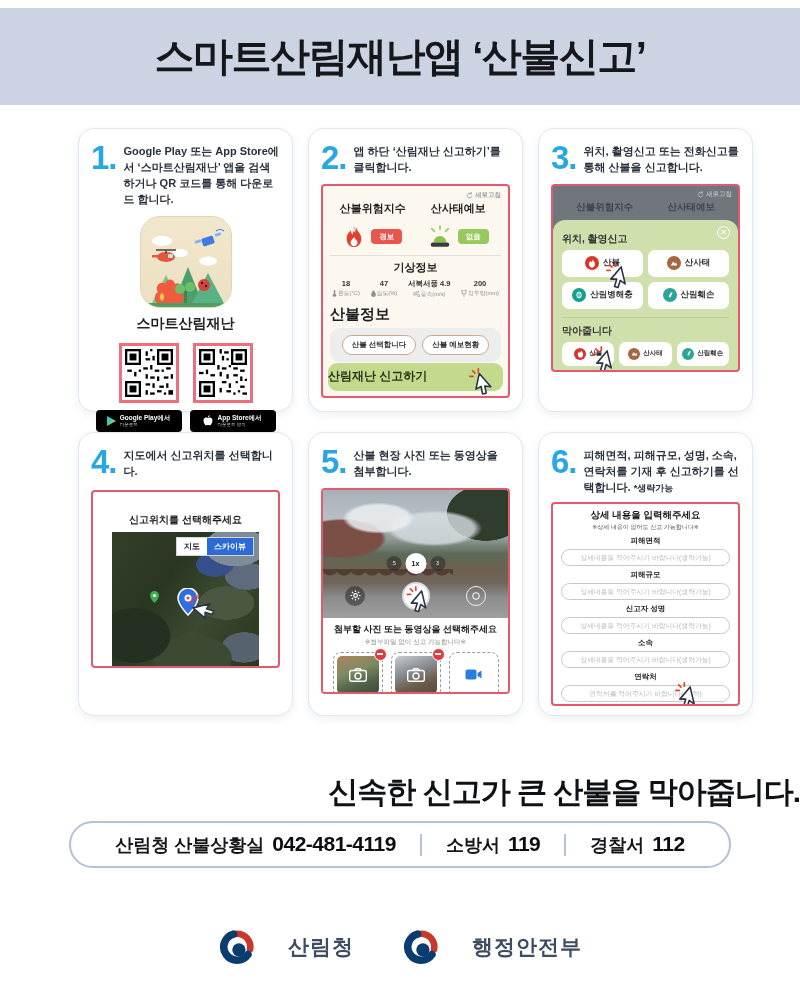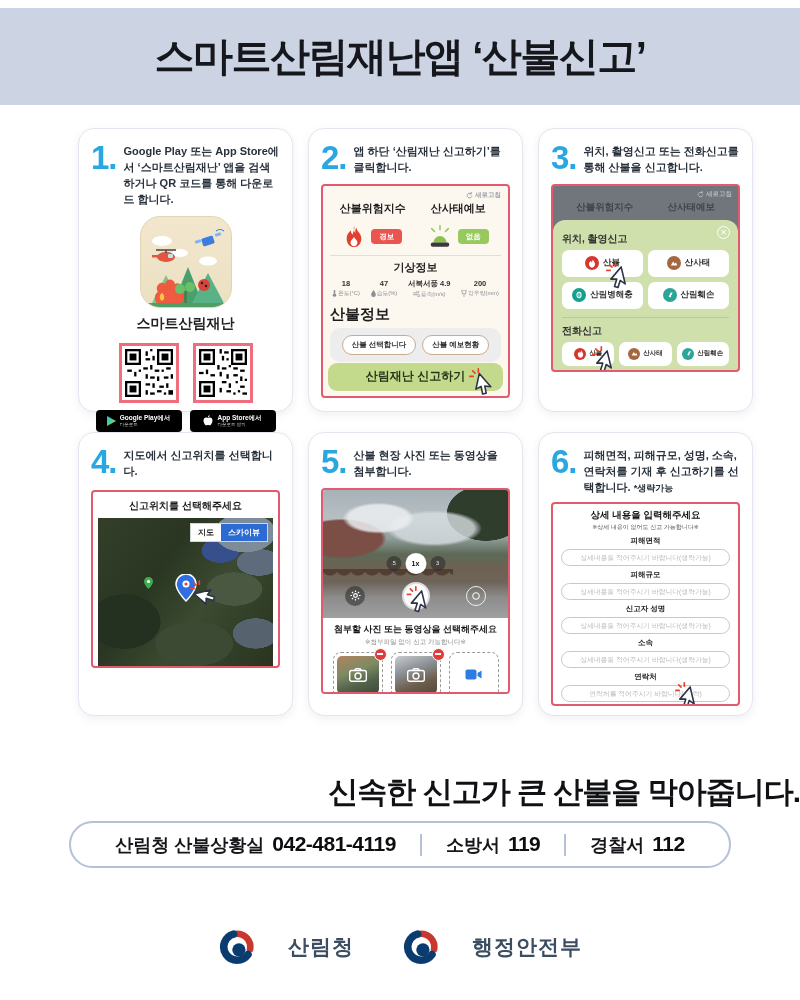--- a/index.html
+++ b/index.html
@@ -55,21 +55,21 @@
   .weather-title { text-align:center; font-size:11px; font-weight:800; color:#222; margin:2px 0 4px; }
   .weather-row { display:flex; justify-content:space-between; padding:0 2px; }
   .w-item { display:flex; flex-direction:column; align-items:center; }
   .w-val { font-size:7.5px; font-weight:800; color:#333; }
   .w-lab { font-size:5.8px; color:#8b8f96; display:flex; align-items:center; gap:1px; margin-top:1px; }
   .fireinfo-title { font-size:15px; font-weight:900; color:#1d1d1d; margin:6px 0 4px; }
   .pill-panel { background:#ededed; border-radius:10px; padding:7px 6px; display:flex; gap:6px; justify-content:center; }
   .pill-btn { background:#fff; border:1px solid #c9ab90; border-radius:11px; font-size:7.5px;
               font-weight:800; color:#333; padding:4px 9px; }
   .report-btn { position:absolute; left:5px; right:5px; bottom:5px; height:28px; background:#c3da8c;
-                border-radius:9px; display:flex; align-items:center; justify-content:center;
+                border-radius:9px; display:flex; align-items:center; 
                 font-size:12px; font-weight:900; color:#273618; }
 
   
   .hand { position:absolute; width:30px; height:30px; pointer-events:none; }
 
   
   .c3-phone { margin-top:8px; height:188px; background:#71757c; }
   .c3-dim { padding:4px 6px 0; }
   .c3-dim-row { display:flex; justify-content:space-around; margin-top:2px; }
   .c3-dim-t { font-size:9.5px; font-weight:800; color:#3f444c; }
@@ -81,21 +81,21 @@
   .m-grid { display:grid; grid-template-columns:1fr 1fr; gap:5px; }
   .m-btn { background:#fff; border-radius:7px; height:27px; display:flex; align-items:center;
            justify-content:center; gap:4px; font-size:8.5px; font-weight:800; color:#333; }
   .m-div { border-top:1px solid #b8cd92; margin:8px 0 2px; }
   .m-call-row { display:flex; gap:5px; }
   .m-call { flex:1; background:#fff; border-radius:7px; height:24px; display:flex; align-items:center;
             justify-content:center; gap:3px; font-size:6.5px; font-weight:800; color:#333; }
   .circ { border-radius:50%; display:flex; align-items:center; justify-content:center; flex:none; }
 
   
-  .c4-phone { margin-top:10px; height:178px; background:#fff; padding:5px; }
+  .c4-phone { margin-top:10px; height:178px; background:#fff; padding:19px; }
   .c4-title { text-align:center; font-size:10px; font-weight:800; color:#1c1c1c; margin:2px 0 5px; }
   .map { position:relative; height:148px; overflow:hidden;
          background:
            radial-gradient(55px 35px at 84% 10%, #7e8b99 0 55%, transparent 56%),
            radial-gradient(34px 22px at 70% 22%, #37508c 0 55%, transparent 56%),
            radial-gradient(40px 24px at 92% 30%, #5d6b7c 0 55%, transparent 56%),
            radial-gradient(50px 30px at 78% 48%, #4a5741 0 55%, transparent 56%),
            radial-gradient(60px 45px at 15% 70%, #243020 0 60%, transparent 61%),
            radial-gradient(70px 40px at 55% 85%, #3c4a33 0 55%, transparent 56%),
            radial-gradient(45px 30px at 90% 78%, #56636f 0 50%, transparent 51%),
@@ -477,21 +477,21 @@
                   </svg>
                 </span>
               <span>산림훼손</span>
             </div>
           </div>
           <svg class="hand" style="left:52px; top:42px;" viewBox="0 0 32 32">
               <path d="M5 3 l2.5 2.5 M11 1 v3.5 M2 9 h3.5" stroke="#e8432f" stroke-width="1.8" stroke-linecap="round"></path>
               <path d="M10 7 v17 l4.8 -4 l3.2 7.5 l3.6 -1.6 l-3.1 -7.2 l6.5 -.6 z" fill="#fff" stroke="#2e3448" stroke-width="1.7" stroke-linejoin="round" transform="rotate(40 16 16)"></path>
             </svg>
           <div class="m-div"></div>
-          <div class="m-section">전화신고</div>
+          <div class="m-section">막아줍니다</div>
           <div class="m-call-row">
             <div class="m-call">
               <span class="circ" style="width:12px;height:12px;background:#d5372c;">
                   <svg width="7" height="8" viewBox="0 0 10 12">
                     <path d="M5 0 c.8 2.5 -1 3.2 -.5 4.7 c-1 -.5 -1.3 -1.5 -1.1 -2.4 C2 3.5 1 5 1 6.7 C1 9.4 2.8 11.5 5 11.5 s4 -2.1 4 -4.8 c0 -2.7 -2.2 -3.5 -2.7 -6 c-.3 1 -.9 1.5 -.4 3 c-.9 -.7 -1.2 -2.3 -.9 -3.7z" fill="#fff"></path>
                   </svg>
                 </span>
               <span>산불</span>
             </div>
             <div class="m-call">

